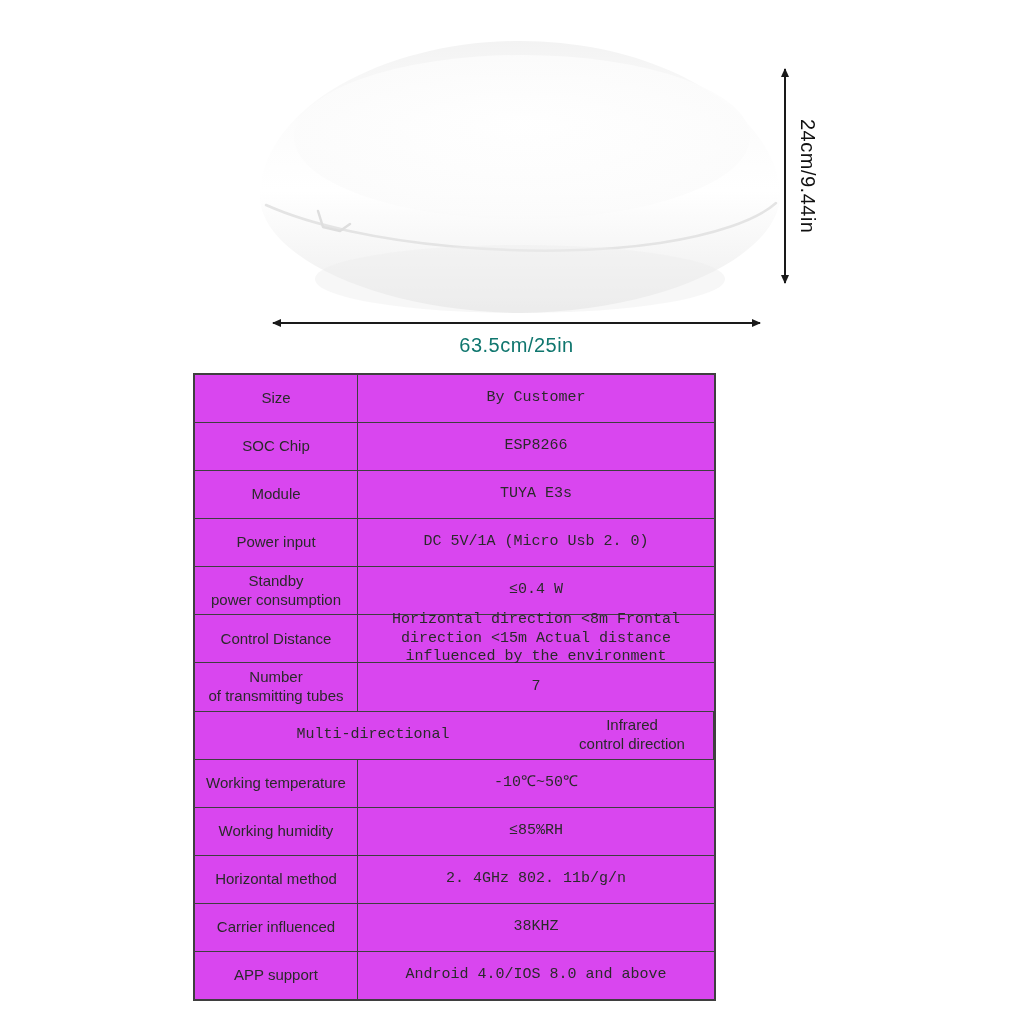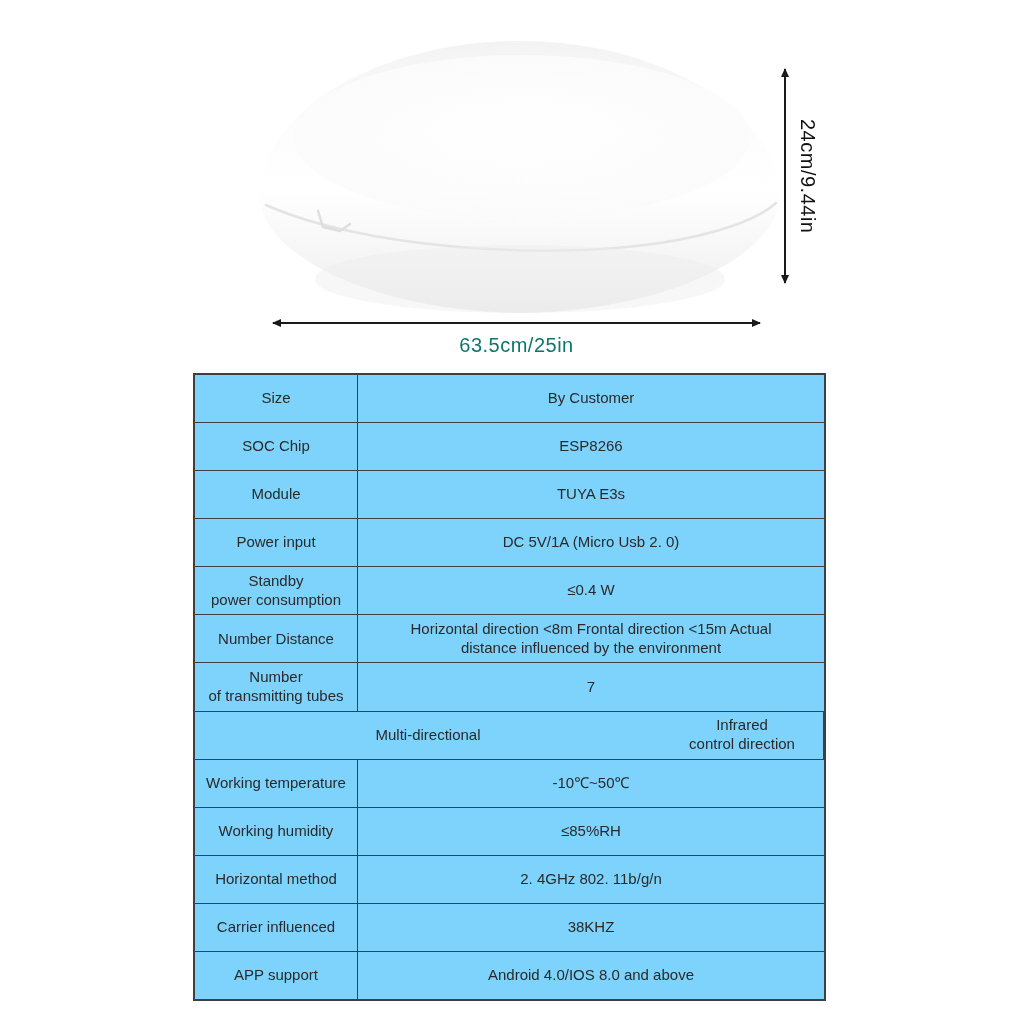--- a/index.html
+++ b/index.html
@@ -64,27 +64,27 @@
     font-size: 20px;
     letter-spacing: 0.5px;
     color: #0f766e;
   }
 
   
   .spec-table {
     position: absolute;
     left: 193px;
     top: 373px;
-    width: 633px;
+    width: 523px;
     height: 628px;
     border: 2px solid #3f3f3f;
     box-sizing: border-box;
     display: flex;
     flex-direction: column;
-    background: #7dd3fc;
+    background: #d946ef;
   }
   .spec-row {
     flex: 1 1 0;
     display: flex;
     border-bottom: 1px solid #3f3f3f;
     min-height: 0;
   }
   .spec-row:last-child {
     border-bottom: none;
   }
@@ -99,20 +99,21 @@
     box-sizing: border-box;
   }
   .cell.label {
     width: 163px;
     border-right: 1px solid #3f3f3f;
     padding: 2px 4px;
   }
   .cell.value {
     flex: 1;
     padding: 18px 24px;
+    font-family: Liberation Mono, monospace;
   }
 </style>
 </head>
 <body>
 
 <div class="page">
 
   <div class="product-figure">
     <svg width="560" height="305" viewBox="0 0 560 305">
       <defs>
@@ -191,21 +192,21 @@
         <div class="cell value">DC 5V/1A (Micro Usb 2. 0)</div>
       </div>
 
       <div class="spec-row">
         <div class="cell label">Standby
 power consumption</div>
         <div class="cell value">≤0.4 W</div>
       </div>
 
       <div class="spec-row">
-        <div class="cell label">Number Distance</div>
+        <div class="cell label">Control Distance</div>
         <div class="cell value">Horizontal direction &lt;8m Frontal direction &lt;15m Actual distance influenced by the environment</div>
       </div>
 
       <div class="spec-row">
         <div class="cell label">Number
 of transmitting tubes</div>
         <div class="cell value">7</div>
       </div>
 
       <div class="spec-row">

